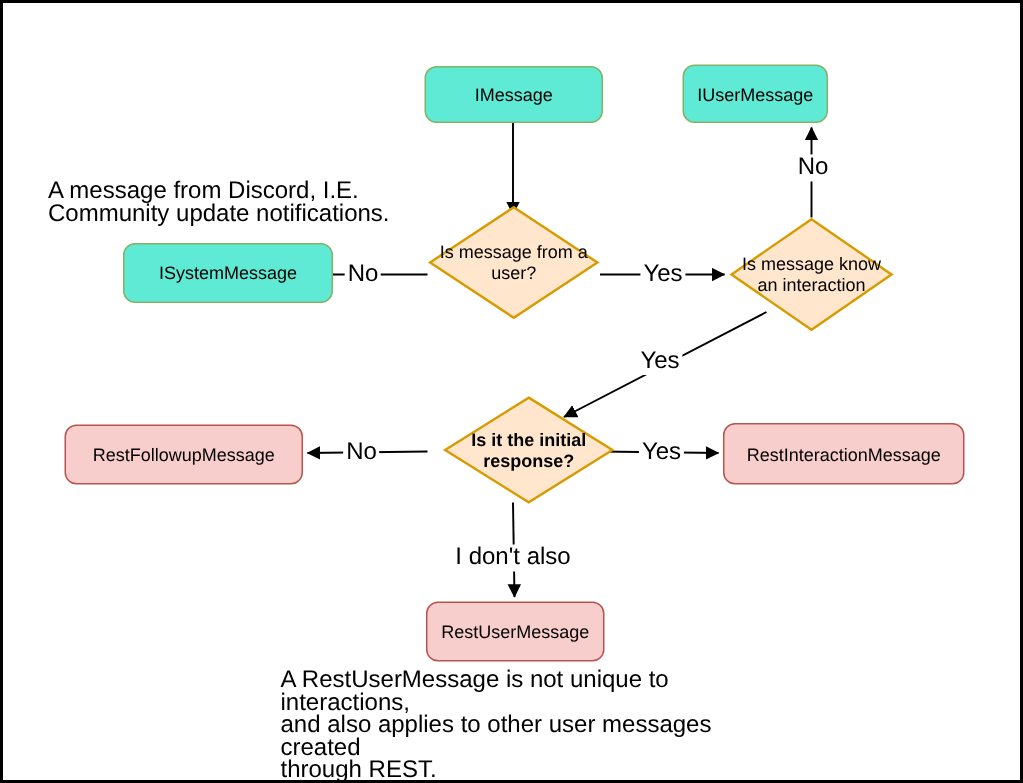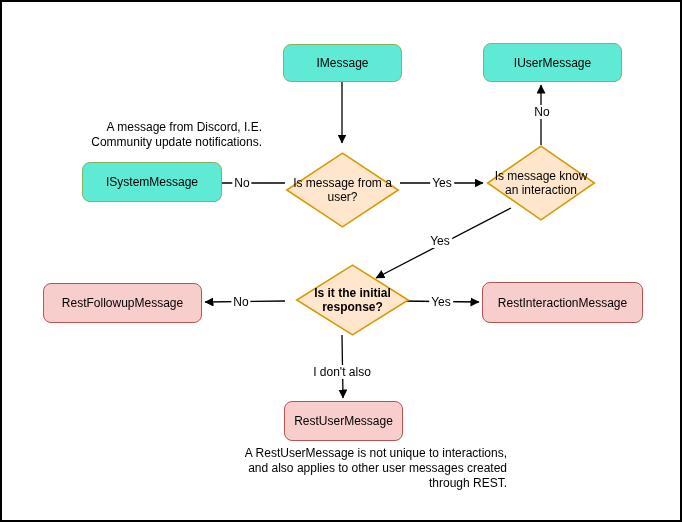--- a/index.html
+++ b/index.html
@@ -31,27 +31,27 @@
     fill: #ffe6cc; stroke: #d79b00; stroke-width: 1.6;
     vector-effect: non-scaling-stroke;
   }
   .diamond-label {
     position: relative; z-index: 2; max-width: 102px;
   }
   .edge-label {
     position: absolute; z-index: 3;
     transform: translate(-50%, -50%);
     background: #ffffff; padding: 0 2px;
-    font-size: 12px; white-space: nowrap;
+    font-size: 16px; white-space: nowrap;
   }
   .note {
     position: absolute; z-index: 2;
     transform: translateX(-50%);
-    font-size: 12px; line-height: 15px;
-    text-align: right; white-space: pre-line;
+    font-size: 16px; line-height: 15px;
+    text-align: left; white-space: pre-line;
   }
 </style>
 </head>
 <body>
 
 <div class="canvas">
 
   <svg class="edges" width="682" height="522">
     <defs>
       <marker id="arrow" markerWidth="10" markerHeight="10" refX="8.5" refY="4.5" orient="auto" markerUnits="userSpaceOnUse">
@@ -65,29 +65,29 @@
     <line x1="509" y1="206" x2="374" y2="276" stroke="#000" stroke-width="1.3" marker-end="url(#arrow)"></line>
     <line x1="283" y1="299" x2="203" y2="300" stroke="#000" stroke-width="1.3" marker-end="url(#arrow)"></line>
     <line x1="398" y1="299" x2="477" y2="300" stroke="#000" stroke-width="1.3" marker-end="url(#arrow)"></line>
     <line x1="340" y1="333" x2="341" y2="396" stroke="#000" stroke-width="1.3" marker-end="url(#arrow)"></line>
   </svg>
 
   <div class="node rect green" style="left:281px; top:42px; width:119px; height:38px;">
     <span>IMessage</span>
   </div>
 
-  <div class="node rect green" style="left:481px; top:41px; width:139px; height:39px;justify-content:center;">
+  <div class="node rect green" style="left:453px; top:41px; width:97px; height:39px;justify-content:center;">
     <span>IUserMessage</span>
   </div>
 
   <div class="node rect green" style="left:80px; top:160px; width:140px; height:40px;align-items:center;">
     <span>ISystemMessage</span>
   </div>
 
-  <div class="node diamond" style="left:283px; top:150px; width:115px; height:76px;">
+  <div class="node diamond" style="left:283px; top:135px; width:115px; height:76px;">
     <svg class="diamond-shape" viewBox="0 0 100 100" preserveAspectRatio="none">
       <polygon points="50,1.5 98.5,50 50,98.5 1.5,50"></polygon>
     </svg>
     <span class="diamond-label">Is message from a user?</span>
   </div>
 
   <div class="node diamond" style="left:484px; top:143px; width:110px; height:76px;">
     <svg class="diamond-shape" viewBox="0 0 100 100" preserveAspectRatio="none">
       <polygon points="50,1.5 98.5,50 50,98.5 1.5,50"></polygon>
     </svg>

